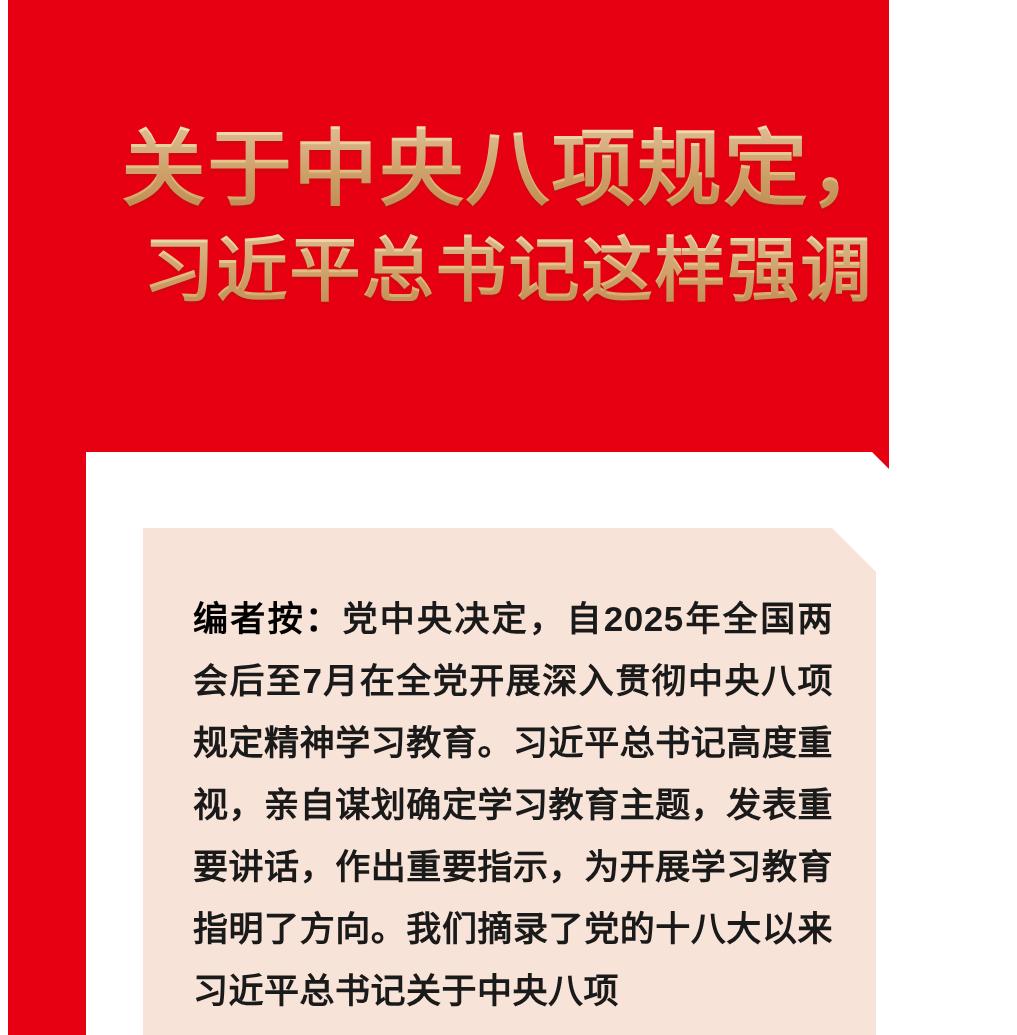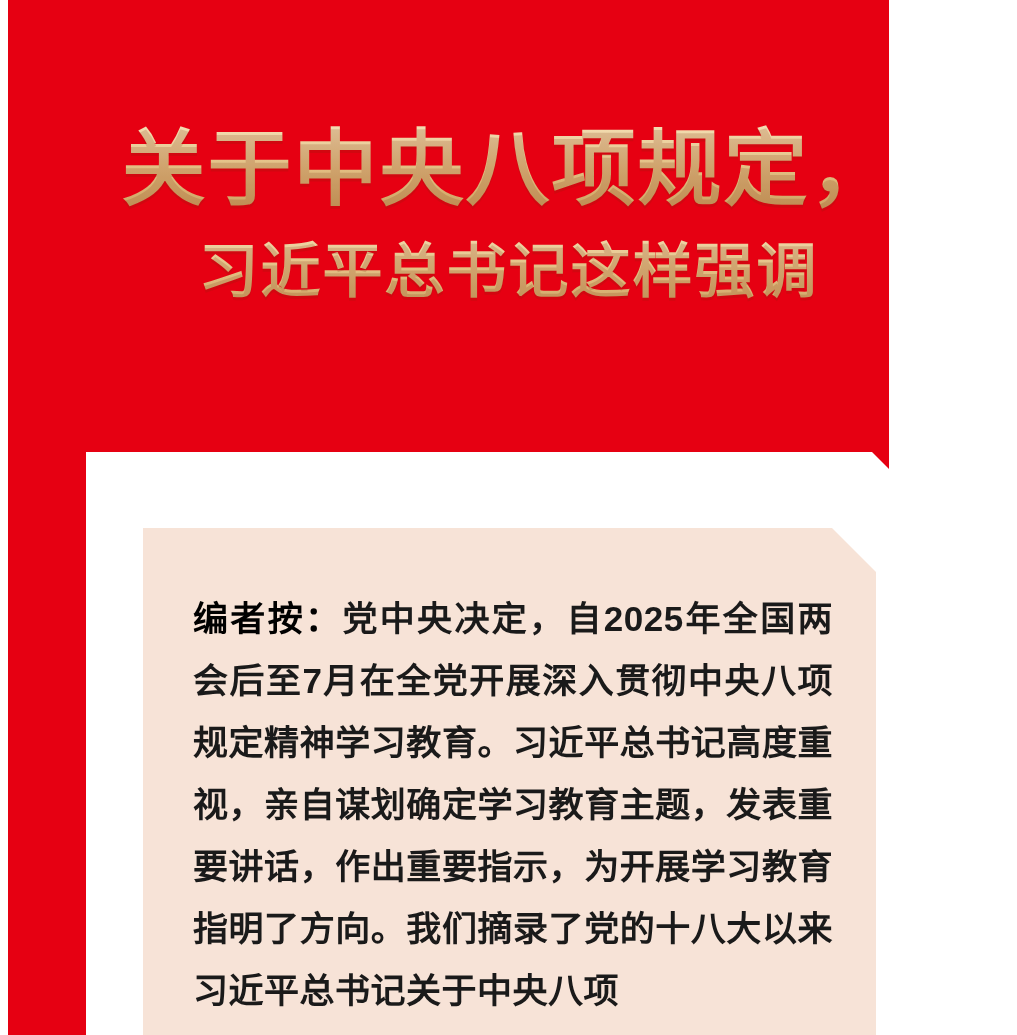--- a/index.html
+++ b/index.html
@@ -42,21 +42,21 @@
     letter-spacing: 2px;
     color: #e8c78d;
     background: linear-gradient(180deg, #f6e3bb 0%, #e3bf83 48%, #c99d5b 100%);
     -webkit-background-clip: text;
     background-clip: text;
     -webkit-text-fill-color: transparent;
     text-shadow: 0 3px 0 rgba(120, 40, 10, 0.18);
     white-space: nowrap;
   }
   .title-line.line2 {
-    font-size: 60px;
+    font-size: 71px;
   }
   
   .white-card {
     position: absolute;
     left: 86px;
     top: 452px;
     width: 846px;
     height: 583px;
     background: #ffffff;
     -webkit-clip-path: polygon(0 0, calc(100% - 60px) 0, 100% 60px, 100% 100%, 0 100%);

